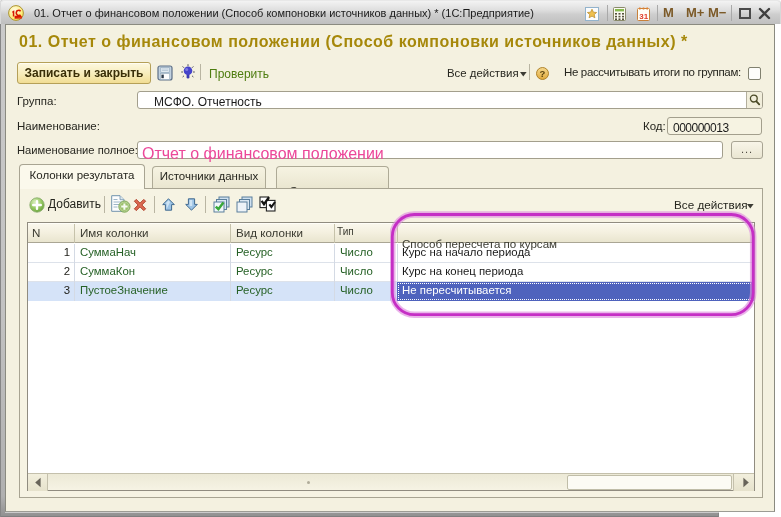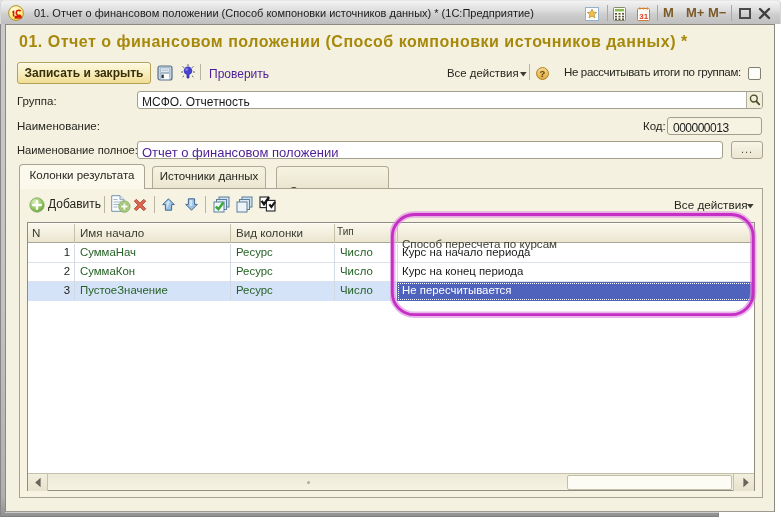--- a/index.html
+++ b/index.html
@@ -8,21 +8,21 @@
 #win { position:absolute; left:0; top:0; width:719px; height:517px;
   background:linear-gradient(to bottom,#cacaca 24px,#c2c2c2 60%,#b0b0b0 96%,#8f8f8f);
   border-radius:3px 3px 0 0; box-shadow:inset 1px 0 0 #868686, inset -1px 0 0 #868686, inset 0 -1px 0 #7f7f7f; }
 #titlebar { position:absolute; left:0; top:0; width:781px; height:24px;
   background:linear-gradient(to bottom,#f3f3f3,#dedede 40%,#cecece 58%,#bfbfbf);
   border-radius:3px 3px 0 0; border-top:1px solid #e8e8e8;
   box-shadow:inset 1px 0 0 #d8d8d8, inset -1px 0 0 #d8d8d8; }
 #client { position:absolute; left:5px; top:24px; width:770px; height:488px;
   background:#f4f1e0; border:1px solid #8a8a80; border-bottom:1px solid #9c9c94; box-shadow:0 1px 0 rgba(255,255,255,0.5); }
 .abs { position:absolute; }
-.t12 { font-size:12px; color:#4c1d95; }
+.t12 { font-size:12px; color:#4d7c0f; }
 .sep { position:absolute; width:1px; background:#b9b5a2; }
 svg { display:block; }
 </style>
 </head>
 <body>
 <div id="win">
  <div id="titlebar">
   <svg class="abs" style="left:8px;top:4px" width="16" height="16" viewBox="0 0 16 16">
     <defs>
           <radialGradient id="icg" cx="0.4" cy="0.3" r="0.85">
@@ -117,38 +117,38 @@
           </linearGradient>
         </defs>
     <circle cx="6.5" cy="6.5" r="6" fill="url(#qg)" stroke="#a8791e" stroke-width="0.9"></circle>
     <text x="3.6" y="9.8" font-size="9.5" font-weight="bold" fill="#5a430f">?</text>
   </svg>
   <div class="abs" style="left:558px;top:41px;font-size:11.5px;letter-spacing:-0.35px;color:#26261f">Не рассчитывать итоги по группам:</div>
   <div class="abs" style="left:742px;top:42px;width:13px;height:13px;background:#fdfdfa;border:1px solid #81816f;border-radius:2px"></div>
 
   <div class="abs" style="left:11px;top:70px;font-size:11.5px;color:#26261f">Группа:</div>
   <div class="abs" style="left:131px;top:66px;width:626px;height:18px;border:1px solid #a39f8d;border-radius:3px;background:#fff;overflow:hidden">
-    <div style="position:absolute;left:4px;top:2.5px;font-size:12px;color:#1a1a1a">МСФО. Отчетность</div>
+    <div style="position:absolute;left:16px;top:2.5px;font-size:12px;color:#1a1a1a">МСФО. Отчетность</div>
     <div style="position:absolute;right:0;top:0;width:16px;height:18px;background:#f1eedb;border-left:1px solid #b3af9d">
       <svg width="14" height="15" viewBox="0 0 14 15" style="margin:1px auto 0">
         <circle cx="5.8" cy="5.6" r="3.4" fill="none" stroke="#4a4a26" stroke-width="1.3"></circle>
         <path d="M8.4 8.4 L11.2 11.4" stroke="#4a4a26" stroke-width="1.8" stroke-linecap="round"></path>
       </svg>
     </div>
   </div>
 
   <div class="abs" style="left:11px;top:95px;font-size:11.5px;color:#26261f">Наименование:</div>
   <div class="abs" style="left:637px;top:95px;font-size:11.5px;color:#26261f">Код:</div>
   <div class="abs" style="left:661px;top:92px;width:95px;height:18px;border:1px solid #a39f8d;border-radius:3px;background:#f6f3e2">
     <div style="position:absolute;left:5px;top:2.5px;font-size:12px;letter-spacing:-0.5px;color:#1a1a1a">000000013</div>
   </div>
 
   <div class="abs" style="left:11px;top:119px;font-size:11.2px;color:#26261f">Наименование полное:</div>
   <div class="abs" style="left:131px;top:116px;width:586px;height:18px;border:1px solid #a39f8d;border-radius:3px;background:#fff">
-    <div style="position:absolute;left:4px;top:2.5px;font-size:13px;color:#4c1d95">Отчет о финансовом положении</div>
+    <div style="position:absolute;left:4px;top:2.5px;font-size:16px;color:#ec4899">Отчет о финансовом положении</div>
   </div>
   <div class="abs" style="left:725px;top:116px;width:32px;height:18px;border:1px solid #a8a493;border-radius:3px;background:linear-gradient(to bottom,#f8f5e8,#eae6d2);">
     <div style="text-align:center;margin-top:1px;font-size:11px;color:#4f4b42;letter-spacing:1px">...</div>
   </div>
 
   <div class="abs" style="left:13px;top:139px;width:126px;height:25px;border:1px solid #a8a492;border-bottom:none;border-radius:4px 4px 0 0;background:#fbf9ec;z-index:3">
     <div style="text-align:center;margin-top:4px;font-size:11.5px;color:#26261f">Колонки результата</div>
   </div>
   <div class="abs" style="left:146px;top:141px;width:114px;height:22px;border:1px solid #aeaa96;border-bottom:none;border-radius:4px 4px 0 0;background:linear-gradient(to bottom,#f6f3e2,#eae6d0);z-index:1">
     <div style="text-align:center;margin-top:3px;font-size:11.5px;color:#26261f">Источники данных</div>
@@ -212,21 +212,21 @@
     </svg>
     <div class="abs" style="left:654px;top:9px;font-size:11.7px;color:#26261f">Все действия</div>
     <svg class="abs" style="left:727px;top:15px" width="7" height="5" viewBox="0 0 7 5">
           <path d="M0 0 H6.6 L3.3 4.4 Z" fill="#3c3c34"></path>
         </svg>
 
     <div class="abs" style="left:7px;top:33px;width:728px;height:269px;border:1px solid #908c80;background:#fff">
 
       <div class="abs" style="left:0;top:0;width:726px;height:20px;background:linear-gradient(to bottom,#faf8ee,#f5f1e1 45%,#e9e5cf);border-bottom:1px solid #aaa694;box-shadow:inset 0 1px 0 #fffef8">
         <div class="abs" style="left:4px;top:3px;font-size:11.6px;color:#3a3a30">N</div>
-        <div class="abs" style="left:52px;top:3px;font-size:11.6px;color:#3a3a30">Имя начало</div>
+        <div class="abs" style="left:52px;top:3px;font-size:11.6px;color:#3a3a30">Имя колонки</div>
         <div class="abs" style="left:208px;top:3px;font-size:11.6px;color:#3a3a30">Вид колонки</div>
         <div class="abs" style="left:309px;top:3px;font-size:10px;color:#3a3a30">Тип</div>
         <div class="abs" style="left:374px;top:14px;font-size:11.6px;color:#3a3a30">Способ пересчета по курсам</div>
         <div class="abs" style="left:46px;top:1px;width:1px;height:19px;background:#c6c2aa"></div>
         <div class="abs" style="left:202px;top:1px;width:1px;height:19px;background:#c6c2aa"></div>
         <div class="abs" style="left:306px;top:1px;width:1px;height:19px;background:#c6c2aa"></div>
         <div class="abs" style="left:369px;top:1px;width:1px;height:19px;background:#c6c2aa"></div>
       </div>
 
       <div class="abs" style="left:0;top:21px;width:726px;height:19px">

